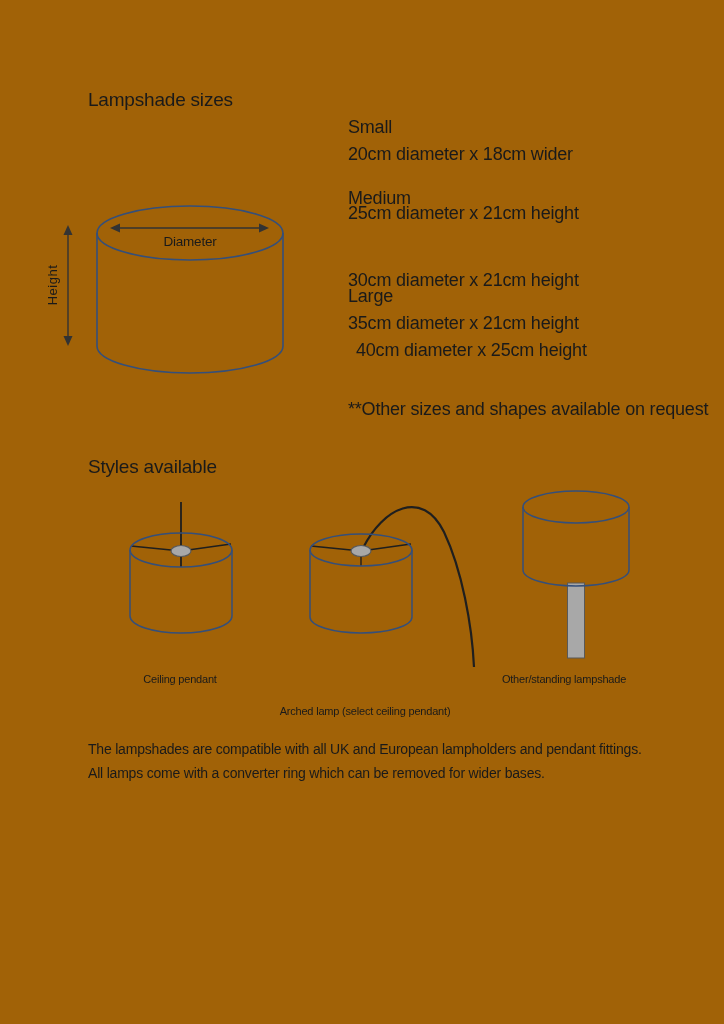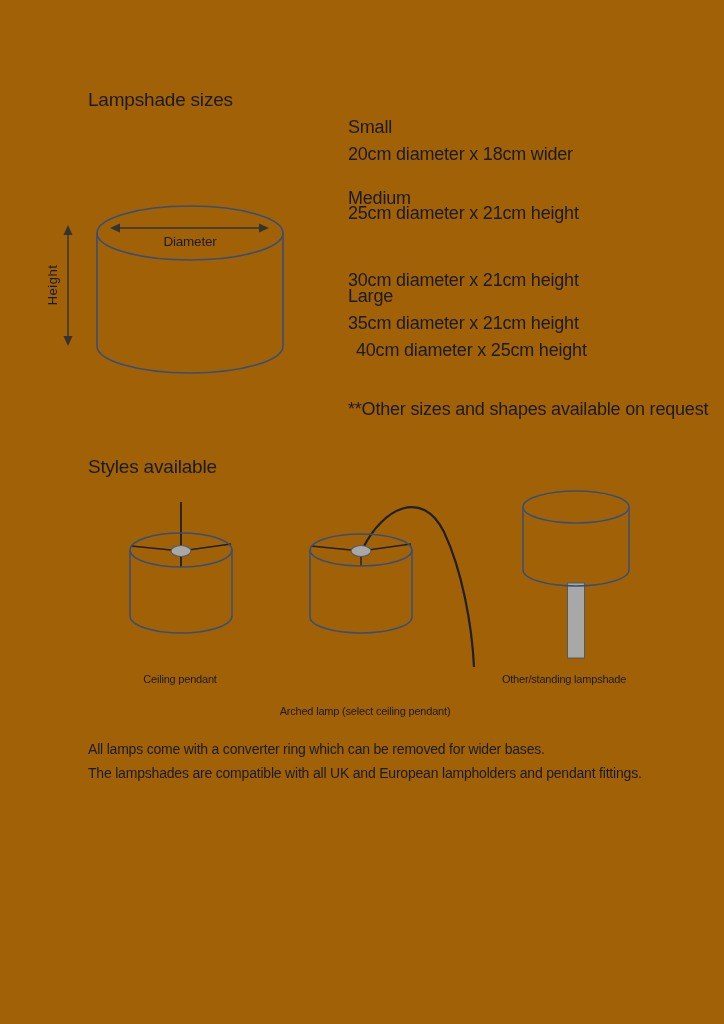--- a/index.html
+++ b/index.html
@@ -103,17 +103,17 @@
         <path d="M423 90 A53 16 0 0 0 529 90"></path>
       </g>
     </g>
   </svg>
 
   <div class="abs style-label" style="left:180px; top:673px;">Ceiling pendant</div>
   <div class="abs style-label" style="left:365px; top:673px;margin-top:32px;">Arched lamp (select ceiling pendant)</div>
   <div class="abs style-label" style="left:564px; top:673px;">Other/standing lampshade</div>
 
   <div class="abs" style="left:88px; top:737px;">
+    <div class="footer-line">The lampshades are compatible with all UK and European lampholders and pendant fittings.</div>
     <div class="footer-line">All lamps come with a converter ring which can be removed for wider bases.</div>
-    <div class="footer-line">The lampshades are compatible with all UK and European lampholders and pendant fittings.</div>
   </div>
 
 </div>
 
 </body></html>

